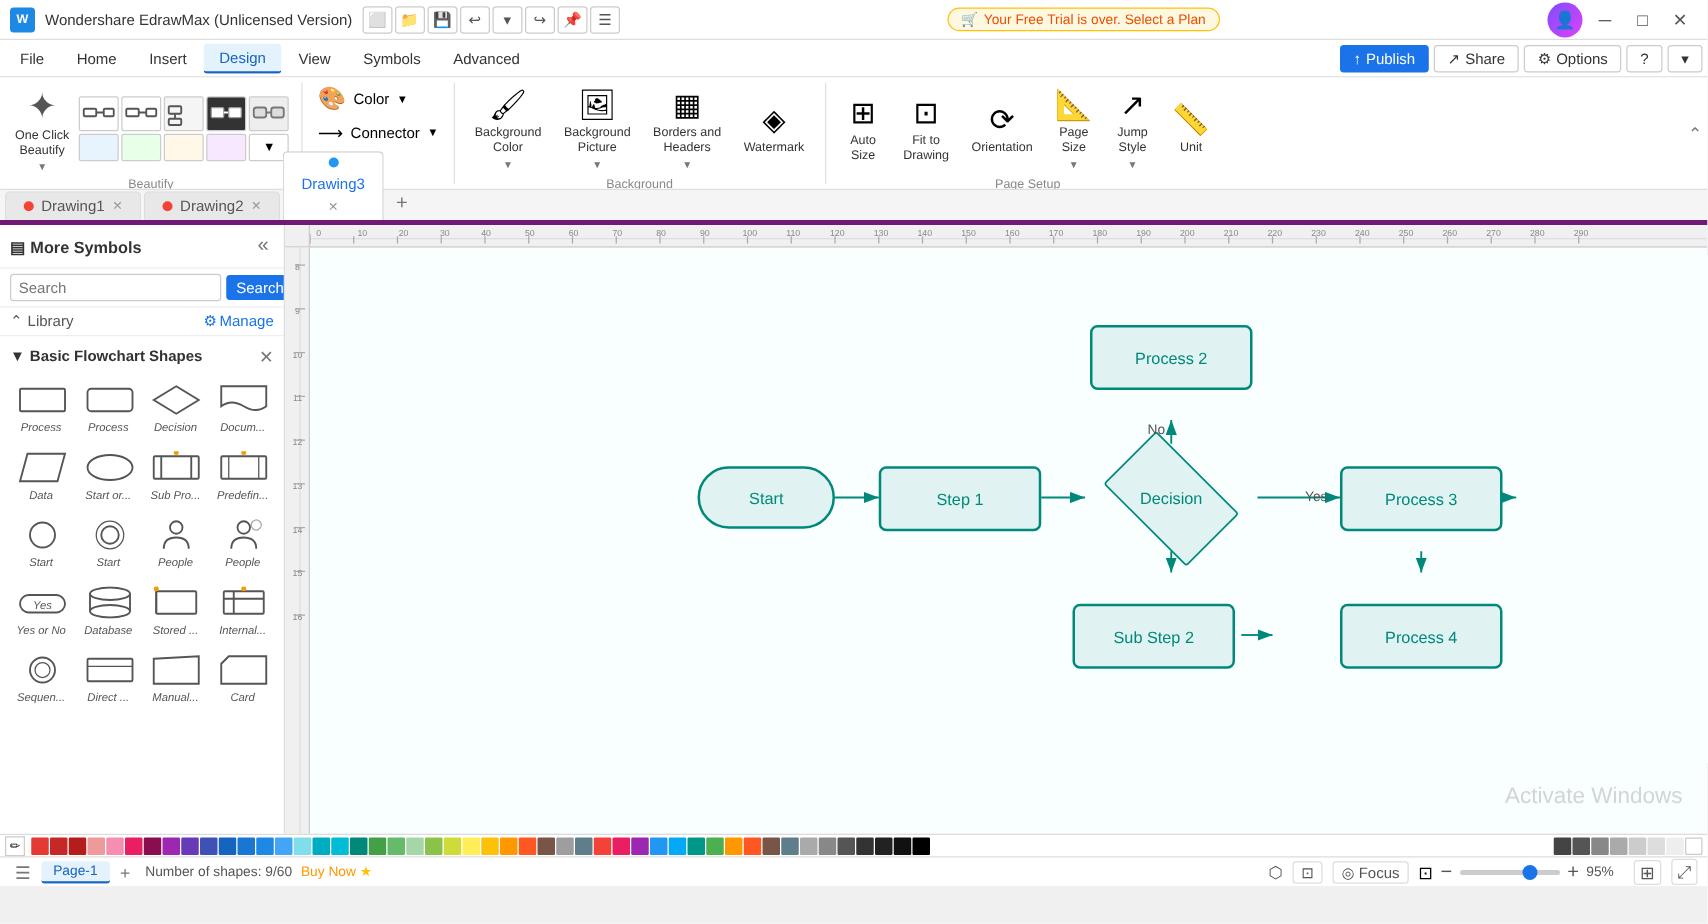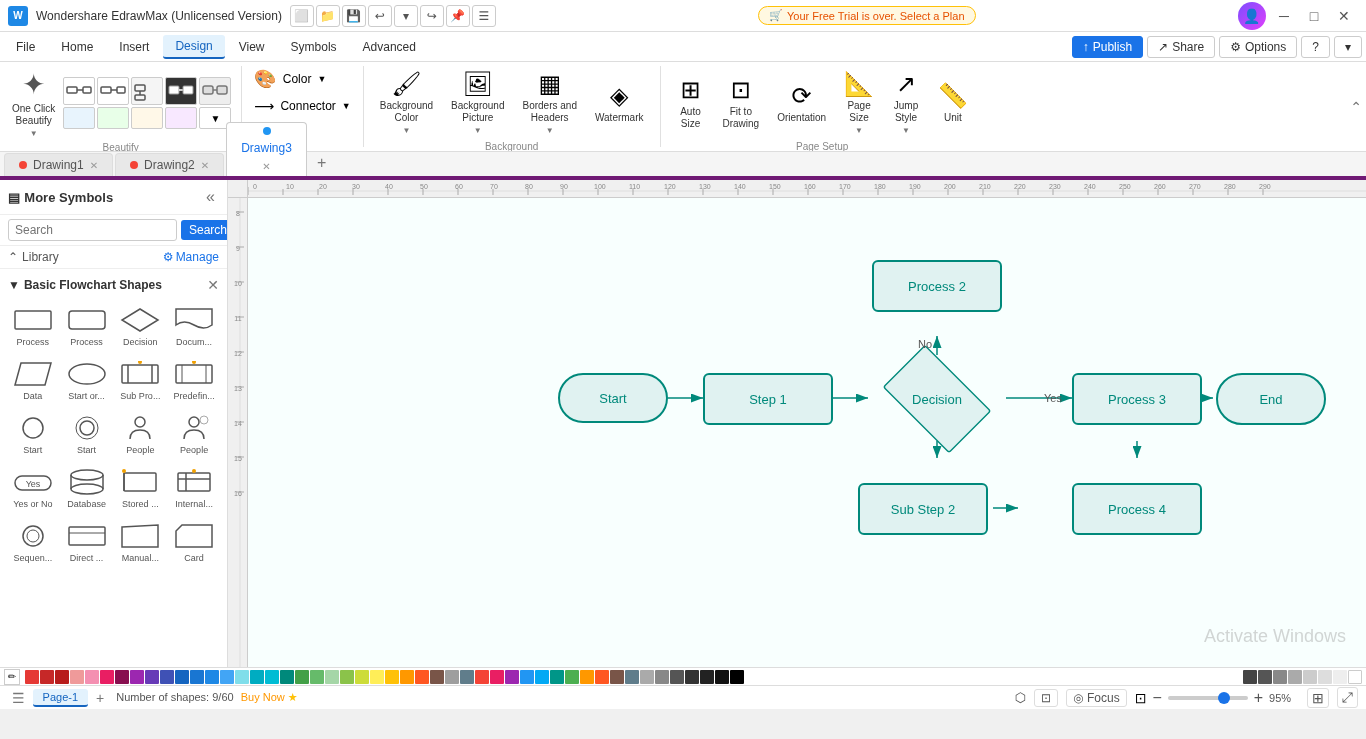--- a/index.html
+++ b/index.html
@@ -183,25 +183,26 @@
     .section-close { border: none; background: none; cursor: pointer; font-size: 14px; color: #777; }
     .shapes-grid {
       display: grid;
       grid-template-columns: repeat(4, 1fr);
       gap: 4px;
       padding: 4px;
     }
     .shape-item {
       display: flex;
       flex-direction: column;
-      align-items: center;
+      align-items: flex-end;
       gap: 2px;
       padding: 4px;
       border-radius: 4px;
       cursor: pointer;
+      font-style: italic;
     }
     .shape-preview {
       width: 40px;
       height: 30px;
       display: flex;
       align-items: center;
       justify-content: center;
     }
     .shape-label { font-size: 9px; color: #555; text-align: center; white-space: nowrap; overflow: hidden; text-overflow: ellipsis; width: 100%; }
 
@@ -925,23 +926,20 @@
         </div>
 
         <div class="flow-shape flow-rect" style="left:624px;top:62px;width:130px;height:52px;">
           <span>Process 2</span>
         </div>
 
         <div class="flow-shape flow-rect" style="left:824px;top:175px;width:130px;height:52px;">
           <span>Process 3</span>
         </div>
 
-        <div class="flow-shape flow-rect" style="left:968px;top:175px;width:110px;height:52px;border-radius:26px;">
-          <span>End</span>
-        </div>
 
 
         <div class="flow-shape flow-rect" style="left:610px;top:285px;width:130px;height:52px;">
           <span>Sub Step 2</span>
         </div>
 
         <div class="flow-shape flow-rect" style="left:824px;top:285px;width:130px;height:52px;">
           <span>Process 4</span>
         </div>
 

